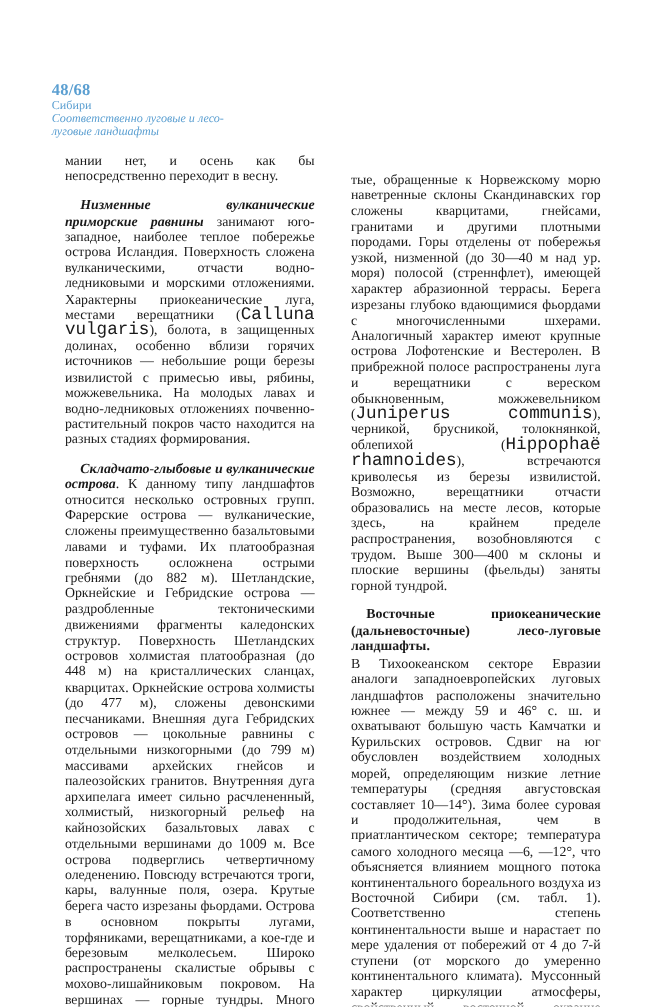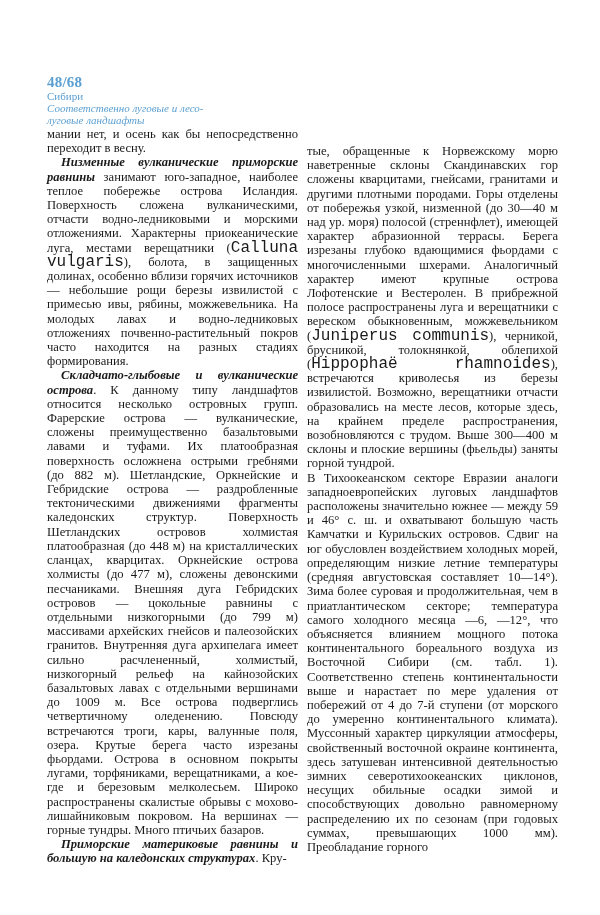--- a/index.html
+++ b/index.html
@@ -5,21 +5,21 @@
   html, body { margin:0; padding:0; background:#ffffff; }
   body { width:600px; height:915px; position:relative; overflow:hidden;
          font-family:"Liberation Serif", "DejaVu Serif", serif; color:#1a1a1a; }
   .header { position:absolute; left:47px; top:74px; width:260px; color:#5b9fd1; }
   .header .pages { font-size:15px; font-weight:bold; line-height:16px; letter-spacing:0.2px; }
   .header .section { font-size:11px; line-height:12px; }
   .header .subtitle { font-size:11px; line-height:12px; font-style:italic; }
   .col { position:absolute; top:127px; font-size:12.6px; line-height:14.2px; text-align:justify; }
   .col.left { left:47px; width:251px; top:127px; }
   .col.right { left:307px; width:251px; top:144px; }
-  .col p { margin:0; text-indent:0; }
+  .col p { margin:12px; text-indent:0; }
   .col p.ind { text-indent:14px; }
   .col p + p { margin-top:0; }
   .col .it { font-style:italic; font-weight:bold; }
   .col .bd { font-weight:bold; }
   .col .lat { font-family:Liberation Mono, monospace; font-size:16px; }
   .col p.head { margin-top:2px; margin-bottom:2px; }
 </style>
 </head>
 <body>
 
@@ -32,14 +32,15 @@
 
 <div class="col left">
   <p><span>мании нет, и осень как бы непосредственно переходит в весну.</span></p>
   <p class="ind"><span class="it">Низменные вулканические приморские равнины</span><span> занимают юго-западное, наиболее теплое побережье острова Исландия. Поверхность сложена вулканическими, отчасти водно-ледниковыми и морскими отложениями. Характерны приокеанические луга, местами верещатники (</span><span class="lat">Calluna vulgaris</span><span>), болота, в защищенных долинах, особенно вблизи горячих источников — небольшие рощи березы извилистой с примесью ивы, рябины, можжевельника. На молодых лавах и водно-ледниковых отложениях почвенно-растительный покров часто находится на разных стадиях формирования.</span></p>
   <p class="ind"><span class="it">Складчато-глыбовые и вулканические острова</span><span>. К данному типу ландшафтов относится несколько островных групп. Фарерские острова — вулканические, сложены преимущественно базальтовыми лавами и туфами. Их платообразная поверхность осложнена острыми гребнями (до 882 м). Шетландские, Оркнейские и Гебридские острова — раздробленные тектоническими движениями фрагменты каледонских структур. Поверхность Шетландских островов холмистая платообразная (до 448 м) на кристаллических сланцах, кварцитах. Оркнейские острова холмисты (до 477 м), сложены девонскими песчаниками. Внешняя дуга Гебридских островов — цокольные равнины с отдельными низкогорными (до 799 м) массивами архейских гнейсов и палеозойских гранитов. Внутренняя дуга архипелага имеет сильно расчлененный, холмистый, низкогорный рельеф на кайнозойских базальтовых лавах с отдельными вершинами до 1009 м. Все острова подверглись четвертичному оледенению. Повсюду встречаются троги, кары, валунные поля, озера. Крутые берега часто изрезаны фьордами. Острова в основном покрыты лугами, торфяниками, верещатниками, а кое-где и березовым мелколесьем. Широко распространены скалистые обрывы с мохово-лишайниковым покровом. На вершинах — горные тундры. Много птичьих базаров.</span></p>
   <p class="ind"><span class="it">Приморские материковые равнины и большую на каледонских структурах</span><span>. Кру-</span></p>
 </div>
 
 <div class="col right">
   <p><span>тые, обращенные к Норвежскому морю наветренные склоны Скандинавских гор сложены кварцитами, гнейсами, гранитами и другими плотными породами. Горы отделены от побережья узкой, низменной (до 30—40 м над ур. моря) полосой (стреннфлет), имеющей характер абразионной террасы. Берега изрезаны глубоко вдающимися фьордами с многочисленными шхерами. Аналогичный характер имеют крупные острова Лофотенские и Вестеролен. В прибрежной полосе распространены луга и верещатники с вереском обыкновенным, можжевельником (</span><span class="lat">Juniperus communis</span><span>), черникой, брусникой, толокнянкой, облепихой (</span><span class="lat">Hippophaë rhamnoides</span><span>), встречаются криволесья из березы извилистой. Возможно, верещатники отчасти образовались на месте лесов, которые здесь, на крайнем пределе распространения, возобновляются с трудом. Выше 300—400 м склоны и плоские вершины (фьельды) заняты горной тундрой.</span></p>
+  <p class="ind head"><span class="bd">Восточные приокеанические (дальневосточные) лесо-луговые ландшафты.</span></p>
   <p><span>В Тихоокеанском секторе Евразии аналоги западноевропейских луговых ландшафтов расположены значительно южнее — между 59 и 46° с. ш. и охватывают большую часть Камчатки и Курильских островов. Сдвиг на юг обусловлен воздействием холодных морей, определяющим низкие летние температуры (средняя августовская составляет 10—14°). Зима более суровая и продолжительная, чем в приатлантическом секторе; температура самого холодного месяца —6, —12°, что объясняется влиянием мощного потока континентального бореального воздуха из Восточной Сибири (см. табл. 1). Соответственно степень континентальности выше и нарастает по мере удаления от побережий от 4 до 7-й ступени (от морского до умеренно континентального климата). Муссонный характер циркуляции атмосферы, свойственный восточной окраине континента, здесь затушеван интенсивной деятельностью зимних северотихоокеанских циклонов, несущих обильные осадки зимой и способствующих довольно равномерному распределению их по сезонам (при годовых суммах, превышающих 1000 мм). Преобладание горного</span></p>
 </div>
 
 </body></html>

